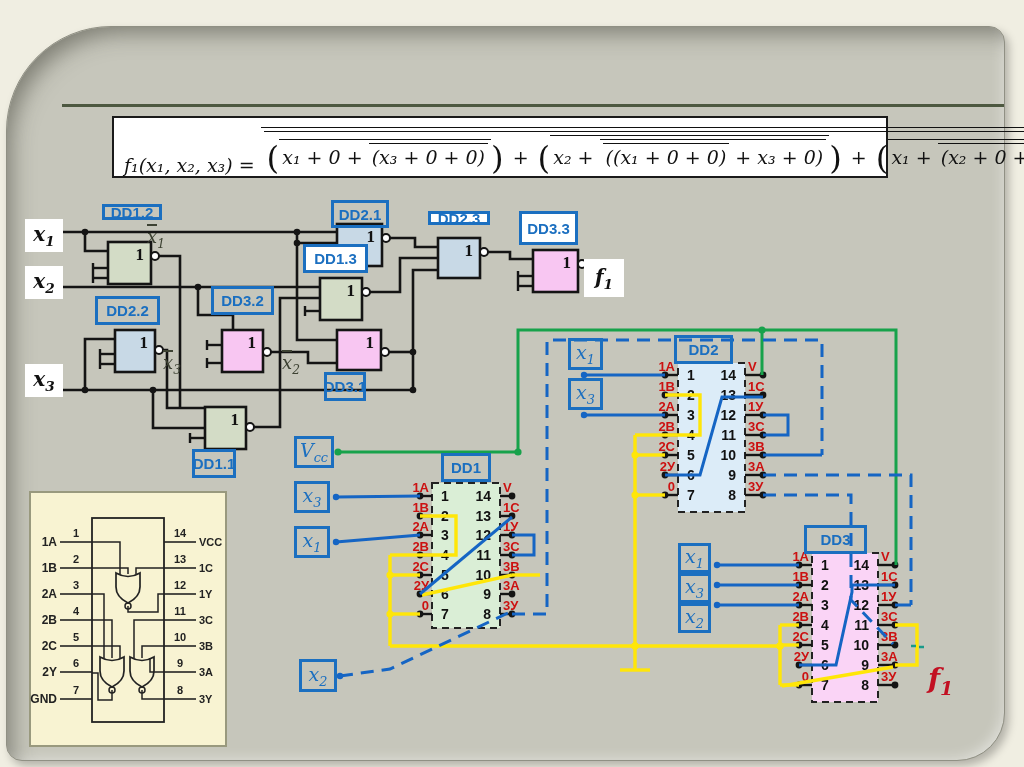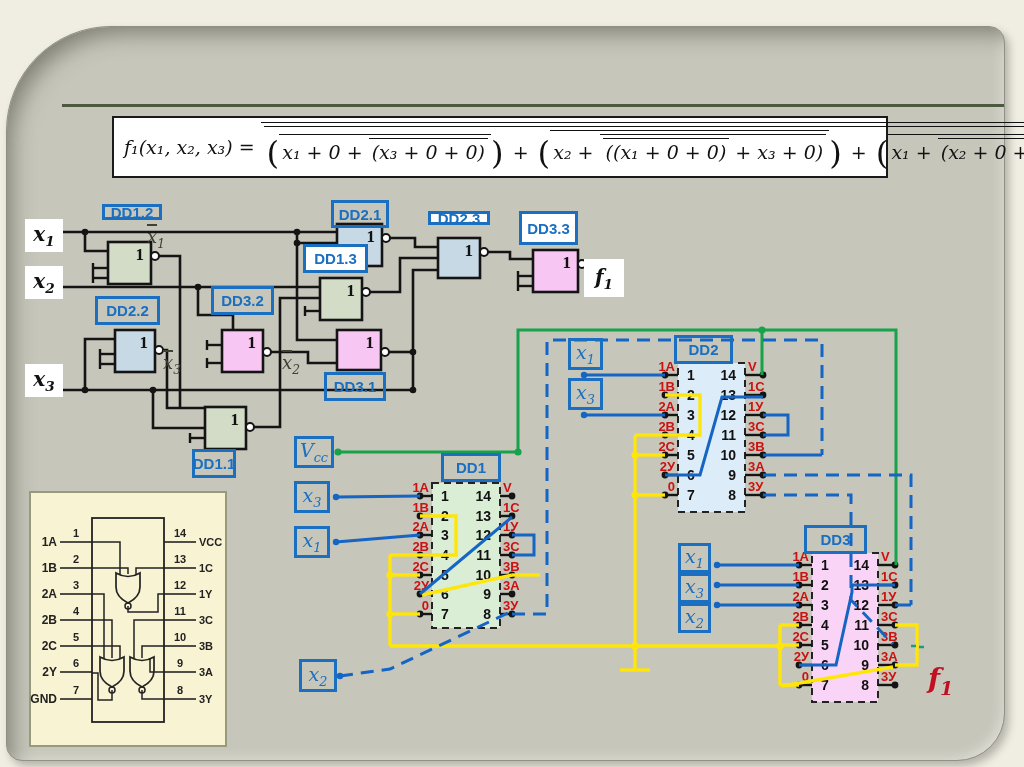--- a/index.html
+++ b/index.html
@@ -10,21 +10,21 @@
          border-radius:105px 16px 48px 16px;
          box-shadow:inset 12px 14px 22px -8px rgba(55,55,45,.5), inset -6px -6px 14px -6px rgba(255,255,255,.55), 4px 5px 9px rgba(0,0,0,.25);}
   .title{position:absolute;left:74px;top:50px;width:940px;white-space:nowrap;
          font-weight:bold;color:#74804c;letter-spacing:.5px;
          text-shadow:2px 2px 0 #3e452a, 0 0 1px #3e452a;}
   .title .t-main{font-size:38px;}
   .title .t-suffix{font-size:30px;}
   .sep{position:absolute;left:62px;top:104px;width:942px;height:0;border-top:3px solid #4d5840;}
   
   .formula{position:absolute;left:112px;top:116px;width:776px;height:62px;background:#fff;
-           border:2px solid #1a1a1a;display:flex;align-items:center;padding-left:10px;box-sizing:border-box;
+           border:2px solid #1a1a1a;display:flex;align-items:flex-end;padding-left:10px;box-sizing:border-box;
            font:italic 19px "DejaVu Serif",serif;color:#111;white-space:nowrap;}
   .formula .fl{margin-right:6px;}
   .ov{display:inline-block;border-top:1.6px solid #111;padding:3px 3px 0 3px;line-height:1.12;}
   .bp{font-size:170%;font-style:normal;vertical-align:-5px;font-family:"DejaVu Serif",serif;}
   .pl{margin:0 3px;}
   
   .lbl{position:absolute;border:3px solid #1b6fc0;color:#1b6fc0;font:bold 15px "Liberation Sans",sans-serif;
        display:flex;align-items:center;justify-content:center;box-sizing:border-box;}
   .lbl.white{background:#fff;}
   .inbox{position:absolute;background:#fff;color:#111;font:italic bold 20px "DejaVu Serif",serif;
@@ -490,24 +490,24 @@
     </span></span>
   </div>
 
   <div class="lbl" style="left:102px;top:204px;width:60px;height:16px">DD1.2</div>
   <div class="lbl" style="left:331px;top:200px;width:58px;height:28px">DD2.1</div>
   <div class="lbl white" style="left:428px;top:211px;width:62px;height:14px">DD2.3</div>
   <div class="lbl white" style="left:519px;top:211px;width:59px;height:34px">DD3.3</div>
   <div class="lbl white" style="left:303px;top:244px;width:65px;height:29px">DD1.3</div>
   <div class="lbl" style="left:95px;top:296px;width:65px;height:29px">DD2.2</div>
   <div class="lbl" style="left:211px;top:286px;width:63px;height:29px">DD3.2</div>
-  <div class="lbl" style="left:324px;top:372px;width:62px;height:29px">DD3.1</div>
+  <div class="lbl" style="left:324px;top:372px;width:42px;height:29px">DD3.1</div>
   <div class="lbl" style="left:192px;top:449px;width:44px;height:29px">DD1.1</div>
 
-  <div class="lbl" style="left:441px;top:453px;width:60px;height:29px">DD1</div>
+  <div class="lbl" style="left:441px;top:453px;width:50px;height:29px">DD1</div>
   <div class="lbl" style="left:674px;top:335px;width:59px;height:29px">DD2</div>
   <div class="lbl" style="left:804px;top:525px;width:63px;height:29px">DD3</div>
 
   <div class="inbox" style="left:25px;top:219px;width:38px;height:33px">
       <span><span>x</span><sub>1</sub></span>
     </div>
   <div class="inbox" style="left:25px;top:266px;width:38px;height:33px">
       <span><span>x</span><sub>2</sub></span>
     </div>
   <div class="inbox" style="left:25px;top:364px;width:38px;height:33px">

